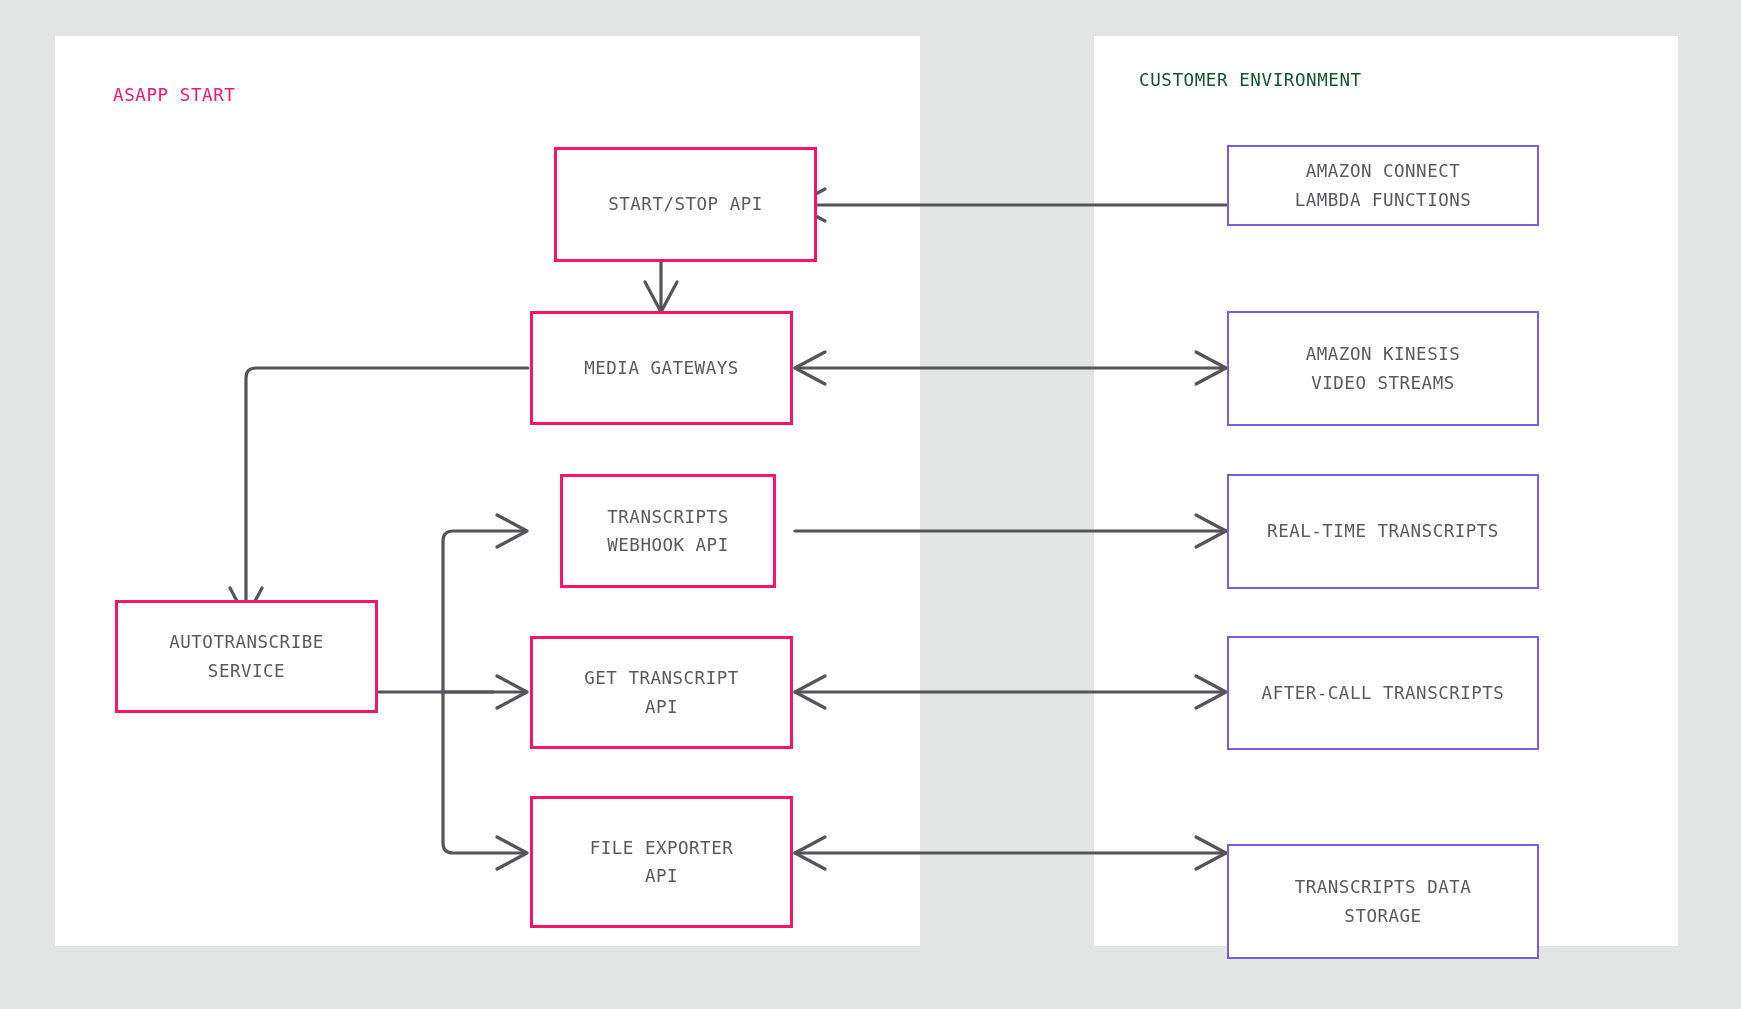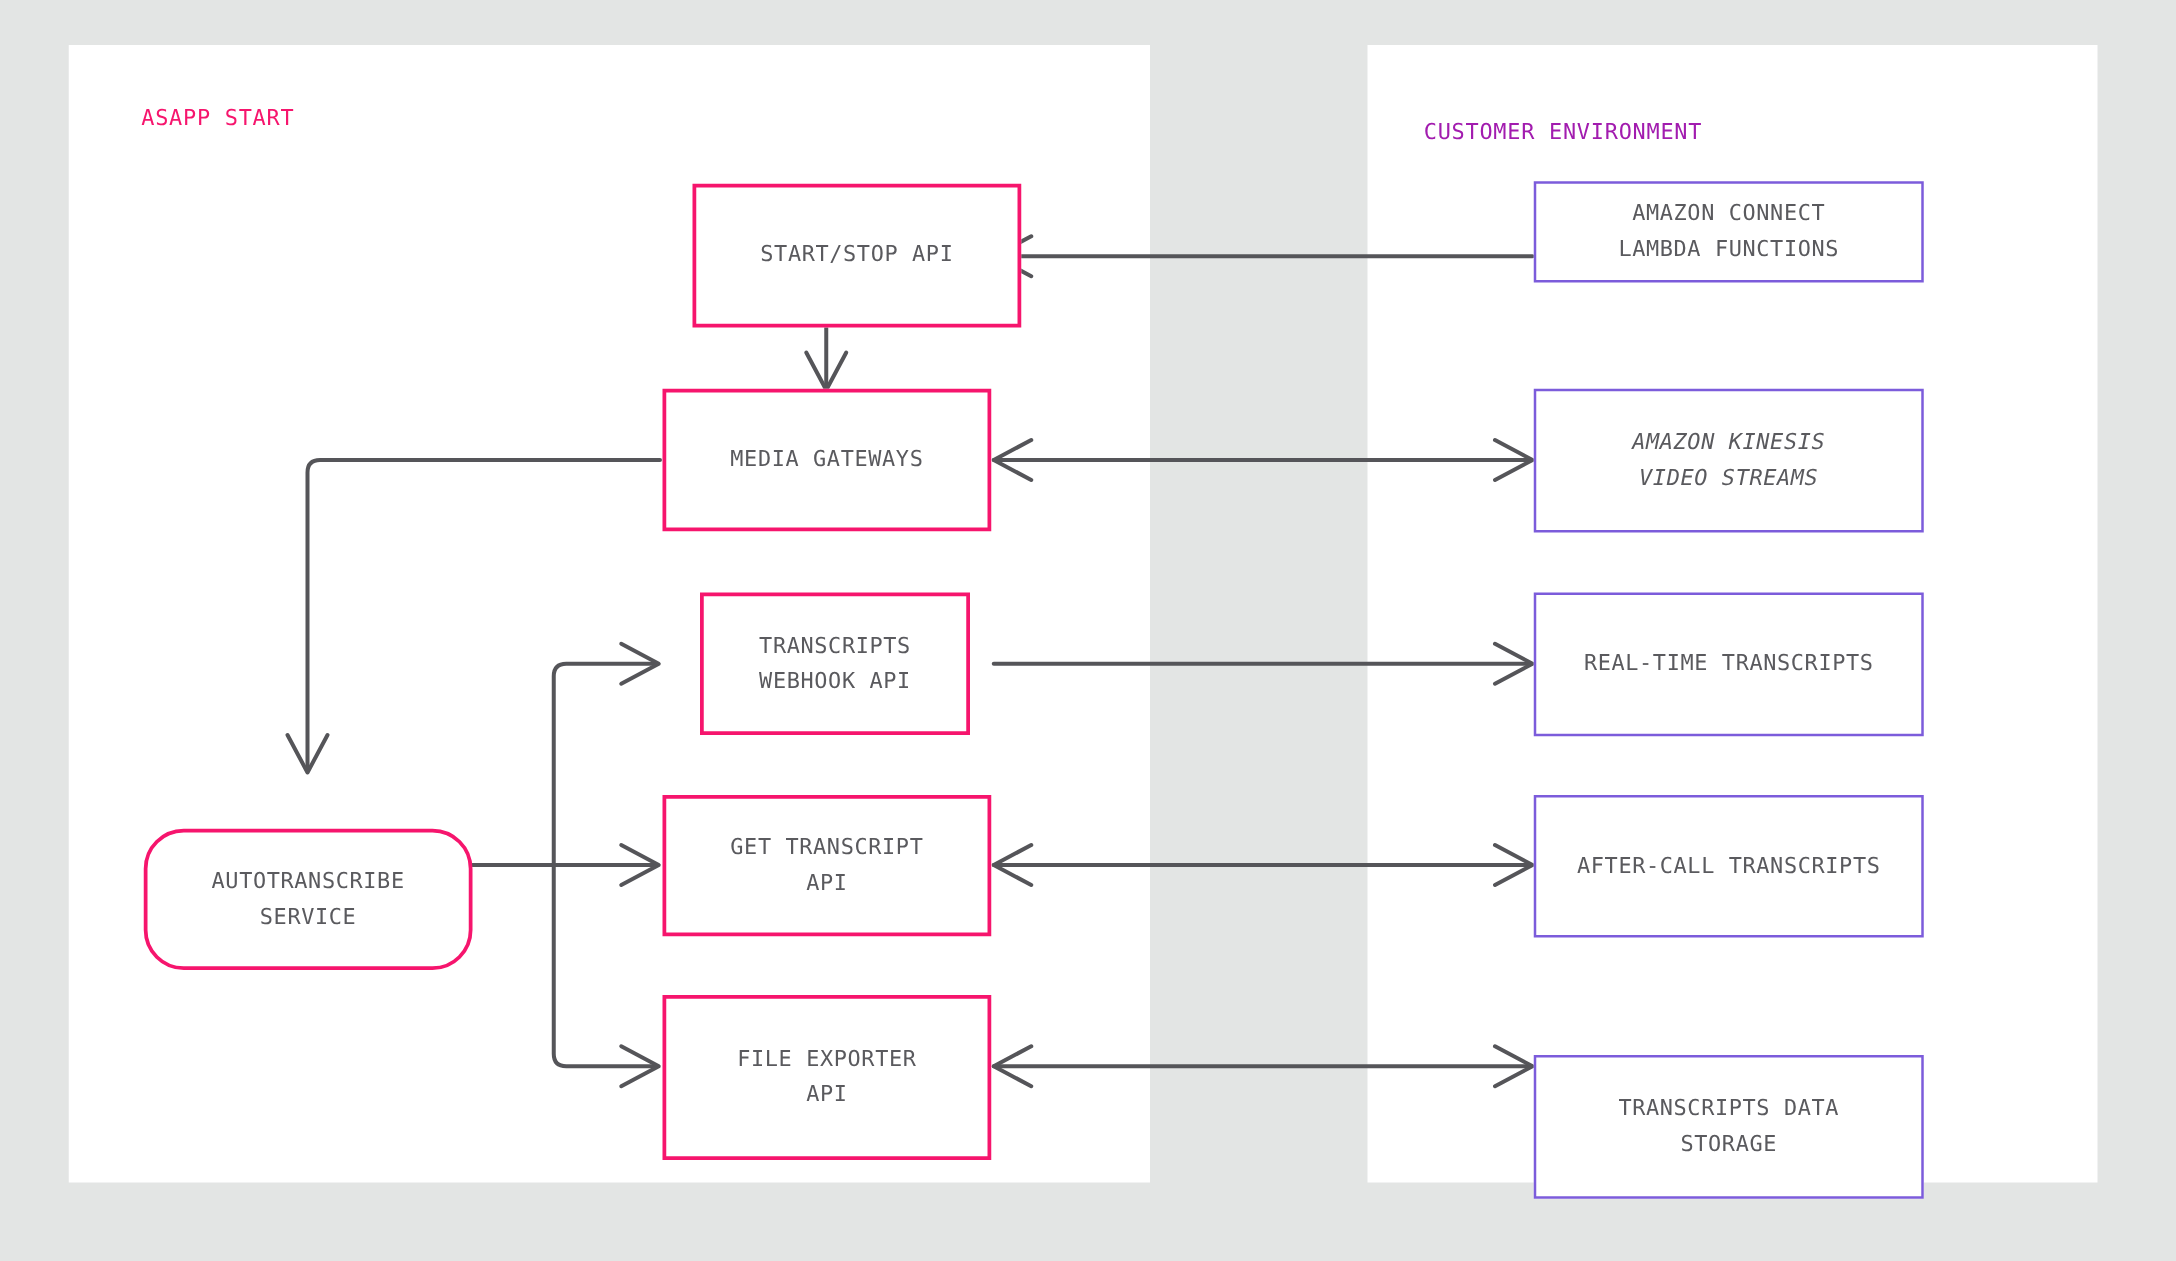--- a/index.html
+++ b/index.html
@@ -23,21 +23,21 @@
   #panel-customer { left: 1094px; top: 36px; width: 584px; height: 910px; }
 
   .panel-label {
     position: absolute;
     font-size: 17.5px;
     letter-spacing: 0.6px;
     white-space: nowrap;
     font-family: "DejaVu Sans Mono", "Liberation Mono", monospace;
   }
   #label-asapp { left: 113px; top: 85px; color: #f6156d; }
-  #label-customer { left: 1139px; top: 96px; color: #a21caf; }
+  #label-customer { left: 1139px; top: 70px; color: #14532d; }
 
   .node {
     position: absolute;
     box-sizing: border-box;
     background: #ffffff;
     display: flex;
     align-items: center;
     justify-content: center;
     text-align: center;
     color: #5a5a5e;
@@ -136,27 +136,27 @@
 
   <div class="node pink" style="left:560px; top:474px; width:216px; height:114px;">TRANSCRIPTS
 WEBHOOK API</div>
 
   <div class="node pink" style="left:530px; top:636px; width:263px; height:113px;">GET TRANSCRIPT
 API</div>
 
   <div class="node pink" style="left:530px; top:796px; width:263px; height:132px;">FILE EXPORTER
 API</div>
 
-  <div class="node pink" style="left:115px; top:663px; width:263px; height:113px;border-radius:32px;">AUTOTRANSCRIBE
+  <div class="node pink" style="left:115px; top:600px; width:263px; height:113px;">AUTOTRANSCRIBE
 SERVICE</div>
 
   <div class="node purple" style="left:1227px; top:145px; width:312px; height:81px;">AMAZON CONNECT
 LAMBDA FUNCTIONS</div>
 
-  <div class="node purple" style="left:1227px; top:311px; width:312px; height:115px;font-style:italic;">AMAZON KINESIS
+  <div class="node purple" style="left:1227px; top:311px; width:312px; height:115px;">AMAZON KINESIS
 VIDEO STREAMS</div>
 
   <div class="node purple" style="left:1227px; top:636px; width:312px; height:114px;">AFTER-CALL TRANSCRIPTS</div>
 
   <div class="node purple" style="left:1227px; top:474px; width:312px; height:115px;">REAL-TIME TRANSCRIPTS</div>
 
   <div class="node purple" style="left:1227px; top:796px; width:312px; height:115px;margin-top:48px;">TRANSCRIPTS DATA
 STORAGE</div>
 
 </div>

